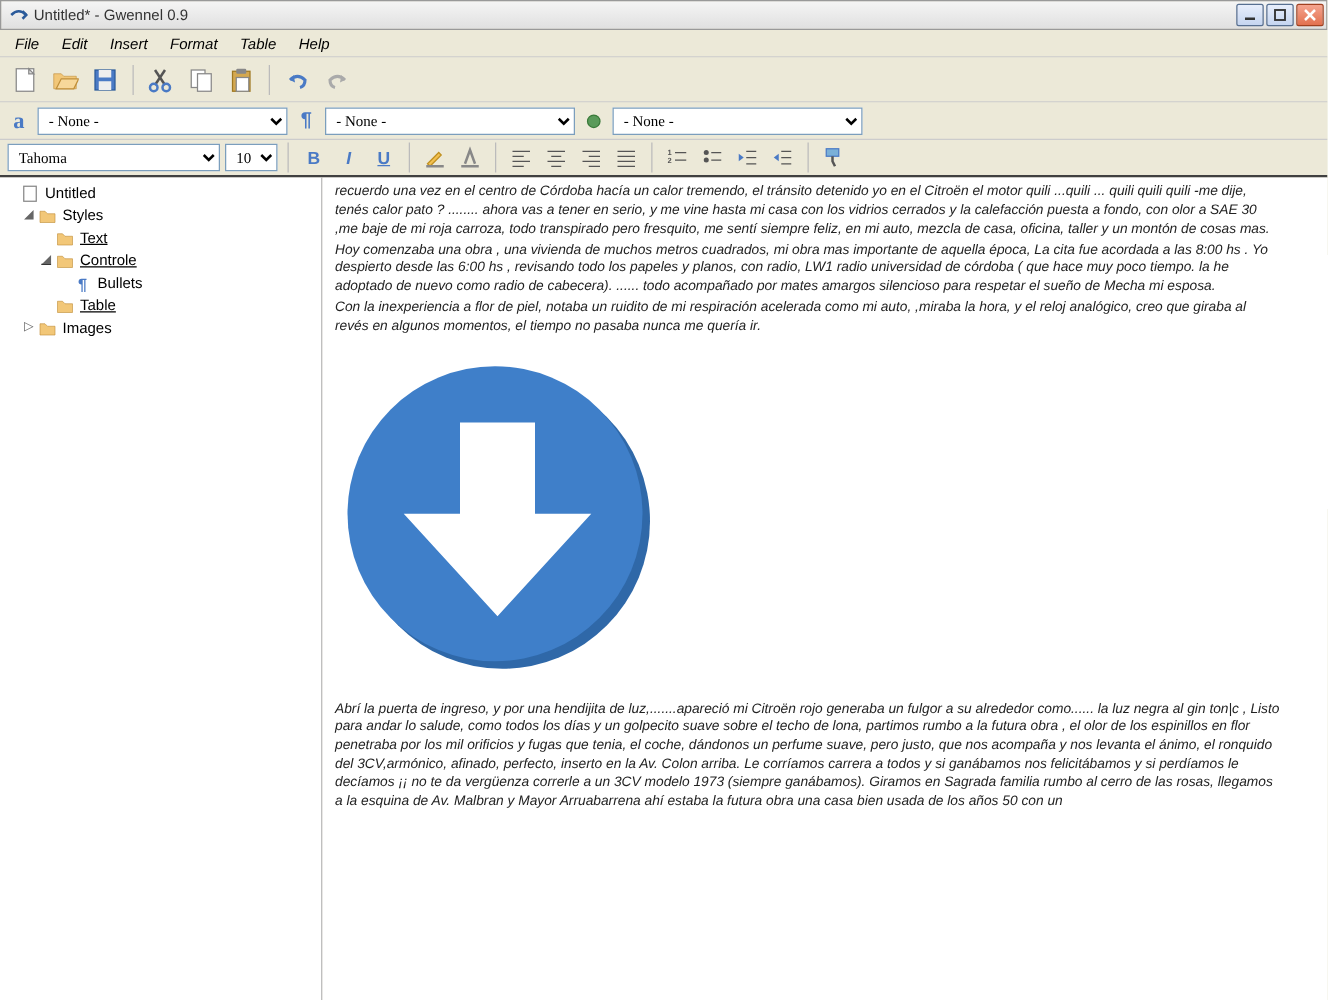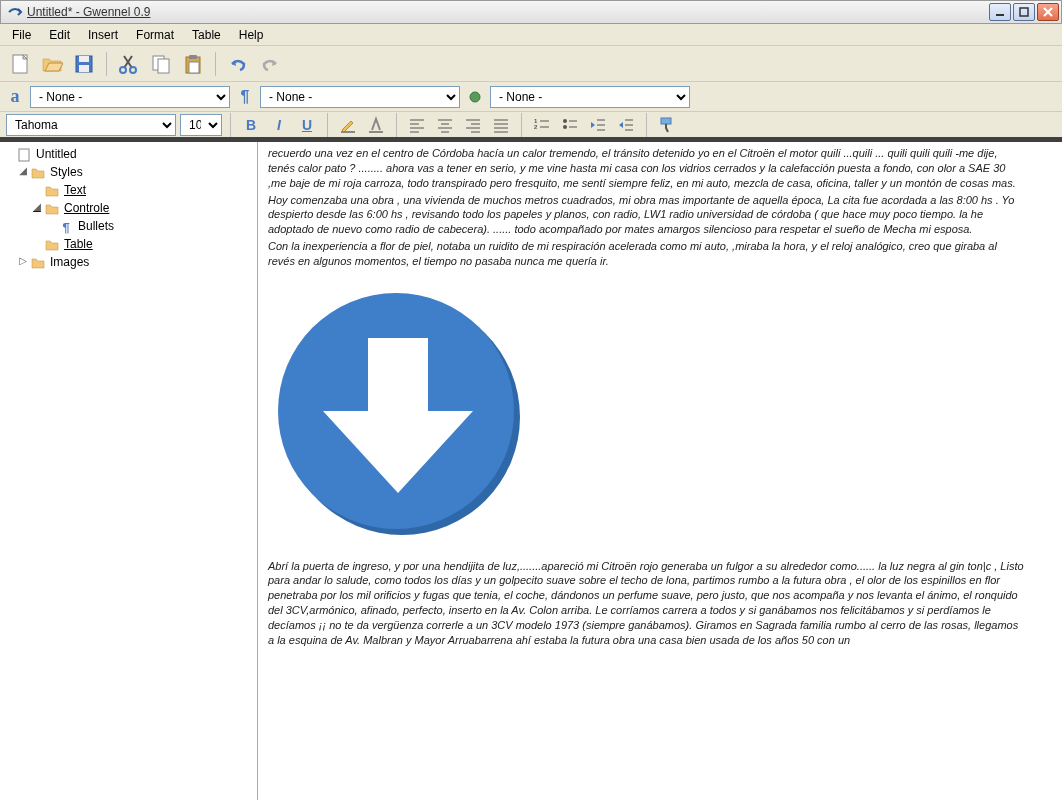--- a/index.html
+++ b/index.html
@@ -1,36 +1,36 @@
 <!DOCTYPE html>
 <html><head>
 <meta charset="utf-8">
 <style>
 * { box-sizing: border-box; margin: 0; padding: 0; }
 body { font-family: Tahoma, sans-serif; font-size: 11px; background: #ece9d8; width: 1062px; height: 800px; overflow: hidden; }
 
 .titlebar { height: 24px; background: linear-gradient(#f5f5f5, #e0e0e0); border: 1px solid #999; display: flex; align-items: center; padding: 0 2px; }
 .titlebar-icon { width: 16px; height: 16px; margin: 0 4px; }
-.titlebar-text { flex: 1; font-size: 12px; color: #333; text-decoration: underline; }
+.titlebar-text { flex: 1; font-size: 12px; color: #333; }
 .win-buttons { display: flex; gap: 2px; }
 .win-btn { width: 22px; height: 18px; border: 1px solid #576f91; background: linear-gradient(#e8eefb, #c5d5f0); border-radius: 2px; display: flex; align-items: center; justify-content: center; font-size: 10px; cursor: pointer; }
 .win-btn.close { background: linear-gradient(#f5a590, #e2714f); border-color: #a04020; color: #fff; font-weight: bold; }
 
-.menubar { height: 22px; background: #ece9d8; border-bottom: 1px solid #ccc; display: flex; align-items: center; padding: 0 4px; gap: 2px; }
+.menubar { height: 22px; background: #ece9d8; border-bottom: 1px solid #ccc; display: flex; align-items: center; padding: 0 4px; gap: 2px; font-style: italic; }
 .menu-item { padding: 2px 8px; cursor: pointer; font-size: 12px; }
 
 .toolbar { height: 36px; background: #ece9d8; border-bottom: 1px solid #ccc; display: flex; align-items: center; padding: 0 6px; gap: 4px; }
 .tbtn { width: 28px; height: 28px; display: flex; align-items: center; justify-content: center; cursor: pointer; border-radius: 2px; }
 .tsep { width: 1px; height: 24px; background: #bbb; margin: 0 4px; }
 
 .style-bar { height: 30px; background: #ece9d8; border-bottom: 1px solid #ccc; display: flex; align-items: center; padding: 0 6px; gap: 6px; }
 .style-icon { width: 18px; height: 18px; display: flex; align-items: center; justify-content: center; }
-.combo { height: 22px; border: 1px solid #7b9ebd; background: #fff; font-size: 12px; padding: 0 4px; }
-
-.format-bar { height: 30px; background: #ece9d8; border-bottom: 5px solid #404040; display: flex; align-items: center; padding: 0 6px; gap: 4px; }
+.combo { height: 22px; border: 1px solid #7b9ebd; background: #fff; font-size: 12px; padding: 0 4px; font-family: Liberation Serif, serif; }
+
+.format-bar { height: 30px; background: #ece9d8; border-bottom: 2px solid #404040; display: flex; align-items: center; padding: 0 6px; gap: 4px; }
 .fbtn { width: 24px; height: 24px; display: flex; align-items: center; justify-content: center; cursor: pointer; border-radius: 2px; font-weight: bold; font-size: 14px; }
 
 .main { display: flex; height: calc(800px - 24px - 22px - 36px - 30px - 30px); }
 .tree-panel { width: 258px; background: #fff; border-right: 1px solid #aaa; overflow: auto; padding: 4px 2px; }
 .tree-node { display: flex; align-items: flex-start; padding: 1px 0; cursor: pointer; font-size: 12px; }
 .tree-toggle { width: 14px; text-align: center; color: #666; font-size: 10px; }
 .tree-icon { width: 16px; height: 16px; margin-right: 4px; display: flex; align-items: center; justify-content: center; }
 .tree-label { }
 .ind1 { padding-left: 14px; }
 .ind2 { padding-left: 28px; text-decoration: underline; }

